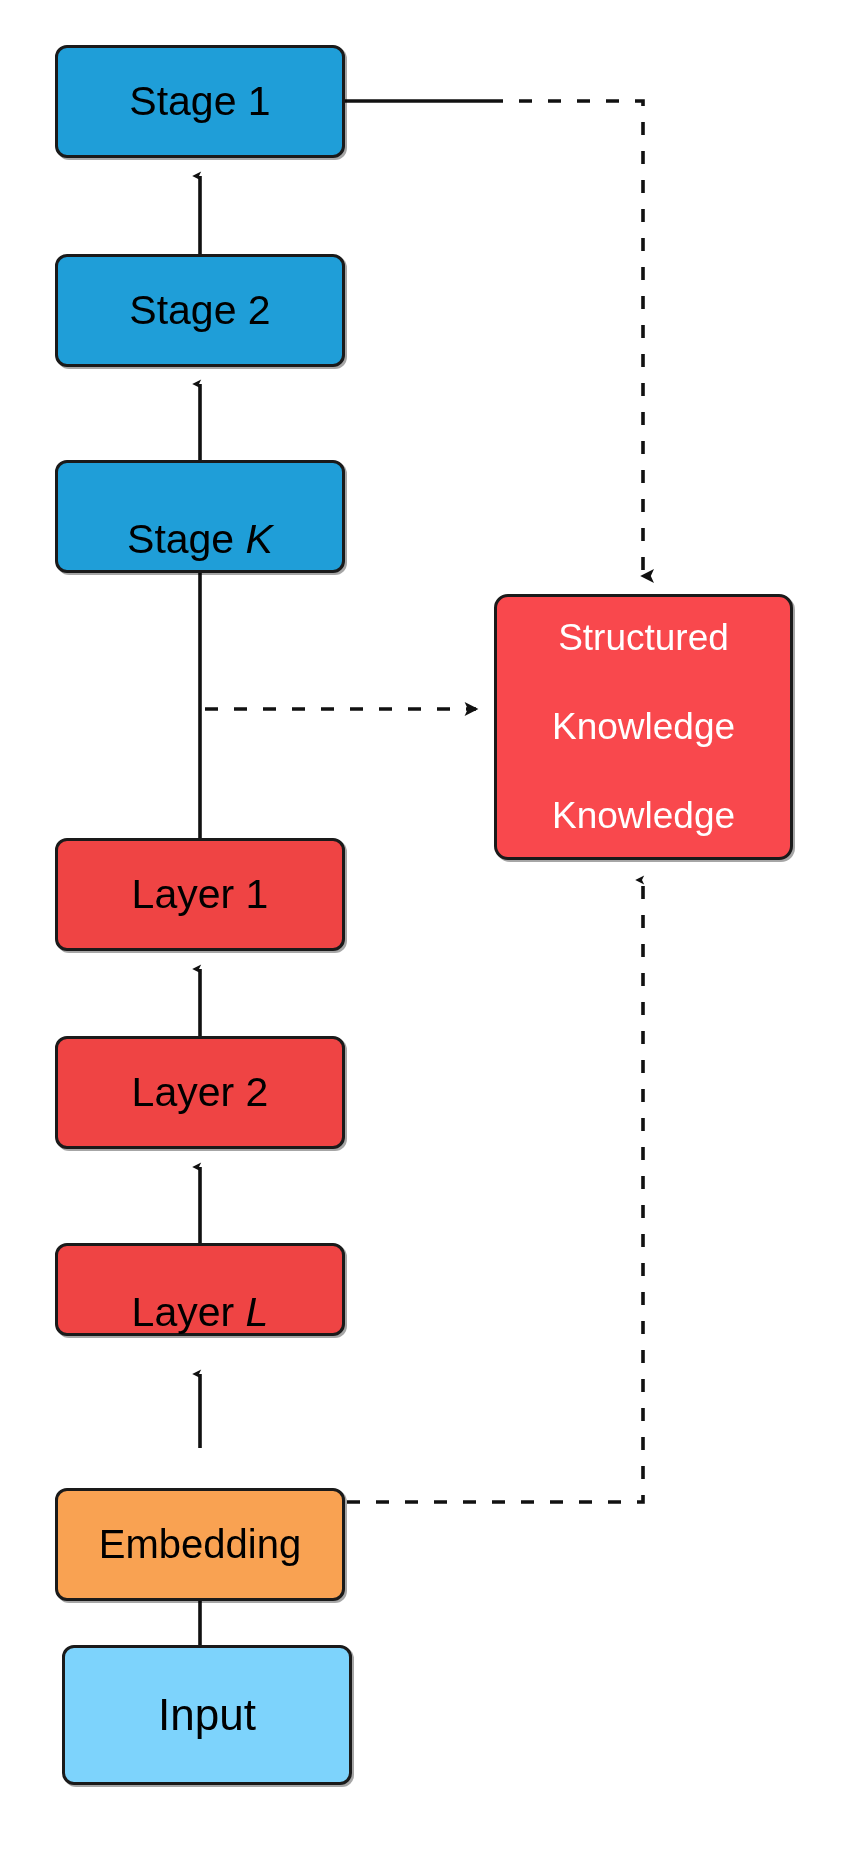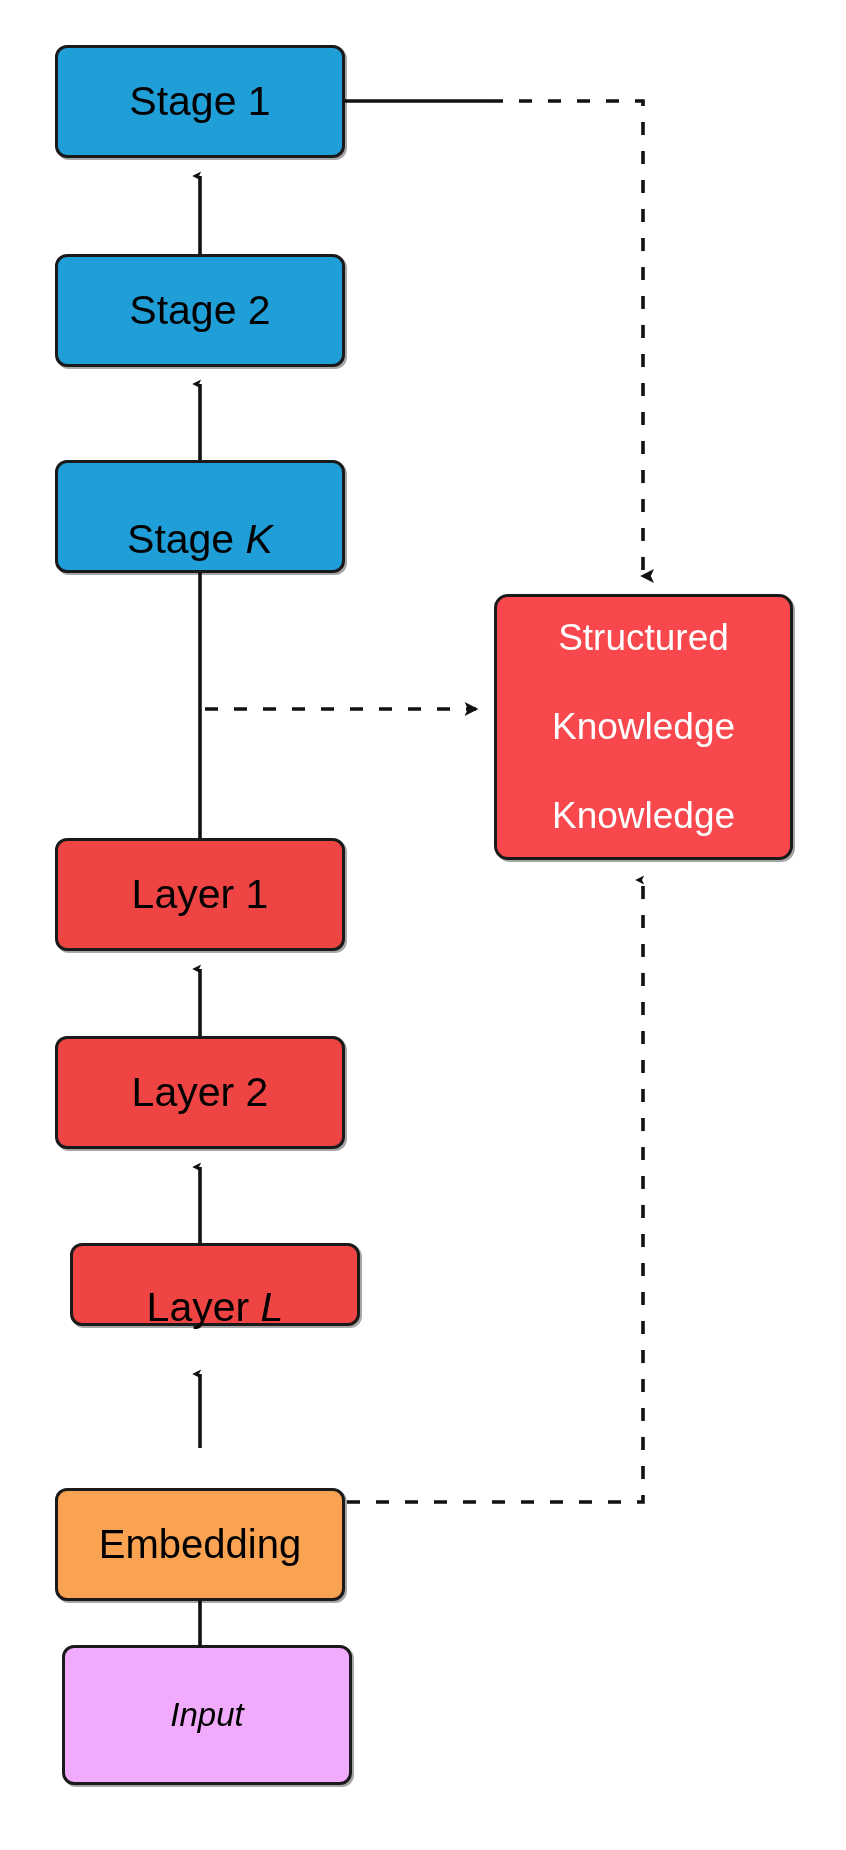--- a/index.html
+++ b/index.html
@@ -49,23 +49,22 @@
   .n-layer {
     background: #ef4444;
     font-size: 41px;
   }
   .emb {
     background: #f9a252;
     font-size: 40px;
     margin-top: 40px;
   }
   .n-input {
-    background: #f0abfc;
-    font-size: 33px;
-    font-style: italic;
+    background: #7dd3fc;
+    font-size: 44px;
   }
   .n-skm {
     background: #f9484d;
     color: #ffffff;
     font-size: 37px;
     border-radius: 14px;
     line-height: 1.20;
   }
   .italic-var {
     font-style: italic;
@@ -146,21 +145,21 @@
   </div>
 
   <div class="node n-layer" style="left:55px; top:838px; width:290px; height:113px;">
     <span class="node-label">Layer 1</span>
   </div>
 
   <div class="node n-layer" style="left:55px; top:1036px; width:290px; height:113px;">
     <span class="node-label">Layer 2</span>
   </div>
 
-  <div class="node n-layer" style="left:55px; top:1243px; width:290px; height:83px;margin-left:15px;">
+  <div class="node n-layer" style="left:55px; top:1243px; width:290px; height:93px;">
     <span class="node-label">
       <span>Layer</span><span>&nbsp;</span><span class="italic-var">L</span>
     </span>
   </div>
 
   <div class="node emb" style="left:55px; top:1448px; width:290px; height:113px;">
     <span class="node-label">Embedding</span>
   </div>
 
   <div class="node n-input" style="left:62px; top:1645px; width:290px; height:140px;">

